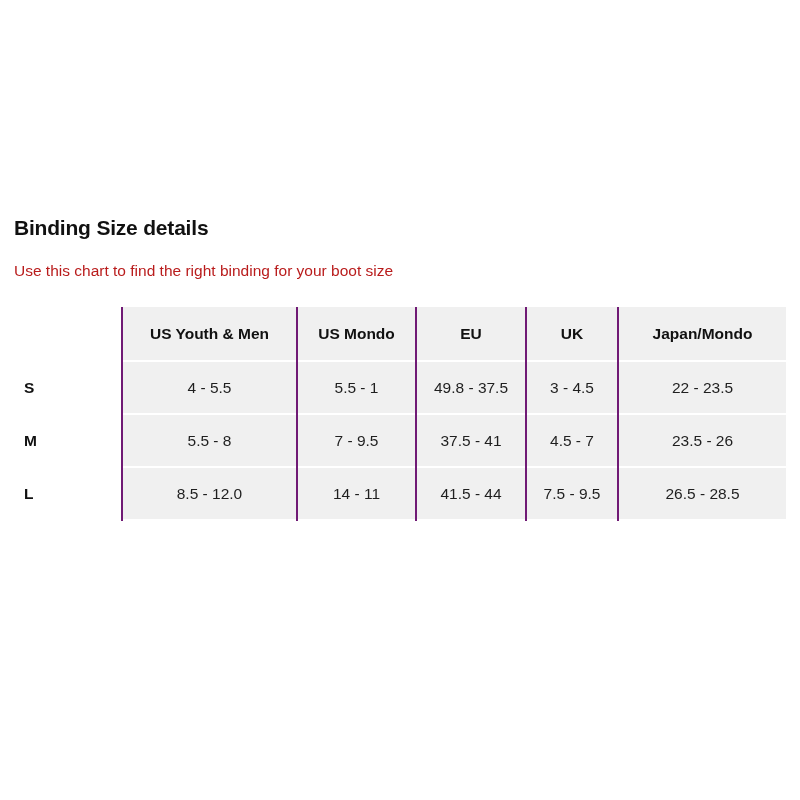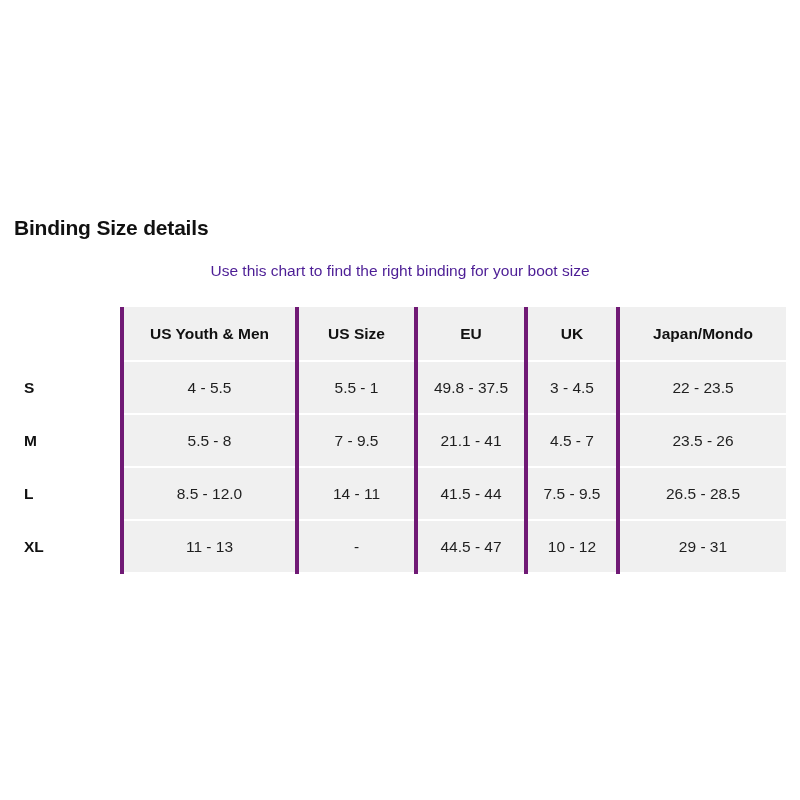--- a/index.html
+++ b/index.html
@@ -29,40 +29,39 @@
   .title {
     font-size: 21px;
     font-weight: bold;
     letter-spacing: -0.2px;
     color: #111111;
     margin: 0 0 21px 0;
     line-height: 1.2;
   }
   .subtitle {
     font-size: 15.5px;
-    color: #4c1d95;
+    color: #b91c1c;
     margin: 0 0 26px 0;
     line-height: 1.3;
-    text-align: center;
   }
   table.size-chart {
     border-collapse: collapse;
     width: 772px;
     table-layout: fixed;
   }
   table.size-chart col.c0 { width: 108px; }
   table.size-chart col.c1 { width: 175px; }
   table.size-chart col.c2 { width: 119px; }
   table.size-chart col.c3 { width: 110px; }
   table.size-chart col.c4 { width: 92px; }
   table.size-chart col.c5 { width: 168px; }
 
   table.size-chart th,
   table.size-chart td {
-    border-left: 4px solid #701a75;
+    border-left: 2px solid #701a75;
     border-right: 1px solid #ffffff;
     padding: 0;
     height: 51px;
     vertical-align: middle;
     font-size: 15.5px;
     font-weight: normal;
     text-align: center;
     background: #f0f0f0;
     color: #1f1f1f;
   }
@@ -111,56 +110,48 @@
           <col class="c1">
           <col class="c2">
           <col class="c3">
           <col class="c4">
           <col class="c5">
       </colgroup>
       <thead>
         <tr>
           <th class="corner"></th>
           <th>US Youth &amp; Men</th>
-          <th>US Size</th>
+          <th>US Mondo</th>
           <th>EU</th>
           <th>UK</th>
           <th>Japan/Mondo</th>
         </tr>
       </thead>
       <tbody>
         <tr>
           <td class="rowhead">S</td>
           <td>4 - 5.5</td>
           <td>5.5 - 1</td>
           <td>49.8 - 37.5</td>
           <td>3 - 4.5</td>
           <td>22 - 23.5</td>
         </tr>
         <tr>
           <td class="rowhead">M</td>
           <td>5.5 - 8</td>
           <td>7 - 9.5</td>
-          <td>21.1 - 41</td>
+          <td>37.5 - 41</td>
           <td>4.5 - 7</td>
           <td>23.5 - 26</td>
         </tr>
         <tr>
           <td class="rowhead">L</td>
           <td>8.5 - 12.0</td>
           <td>14 - 11</td>
           <td>41.5 - 44</td>
           <td>7.5 - 9.5</td>
           <td>26.5 - 28.5</td>
         </tr>
-        <tr>
-          <td class="rowhead">XL</td>
-          <td>11 - 13</td>
-          <td>-</td>
-          <td>44.5 - 47</td>
-          <td>10 - 12</td>
-          <td>29 - 31</td>
-        </tr>
       </tbody>
     </table>
 
   </div>
 </div>
 
 </body></html>

